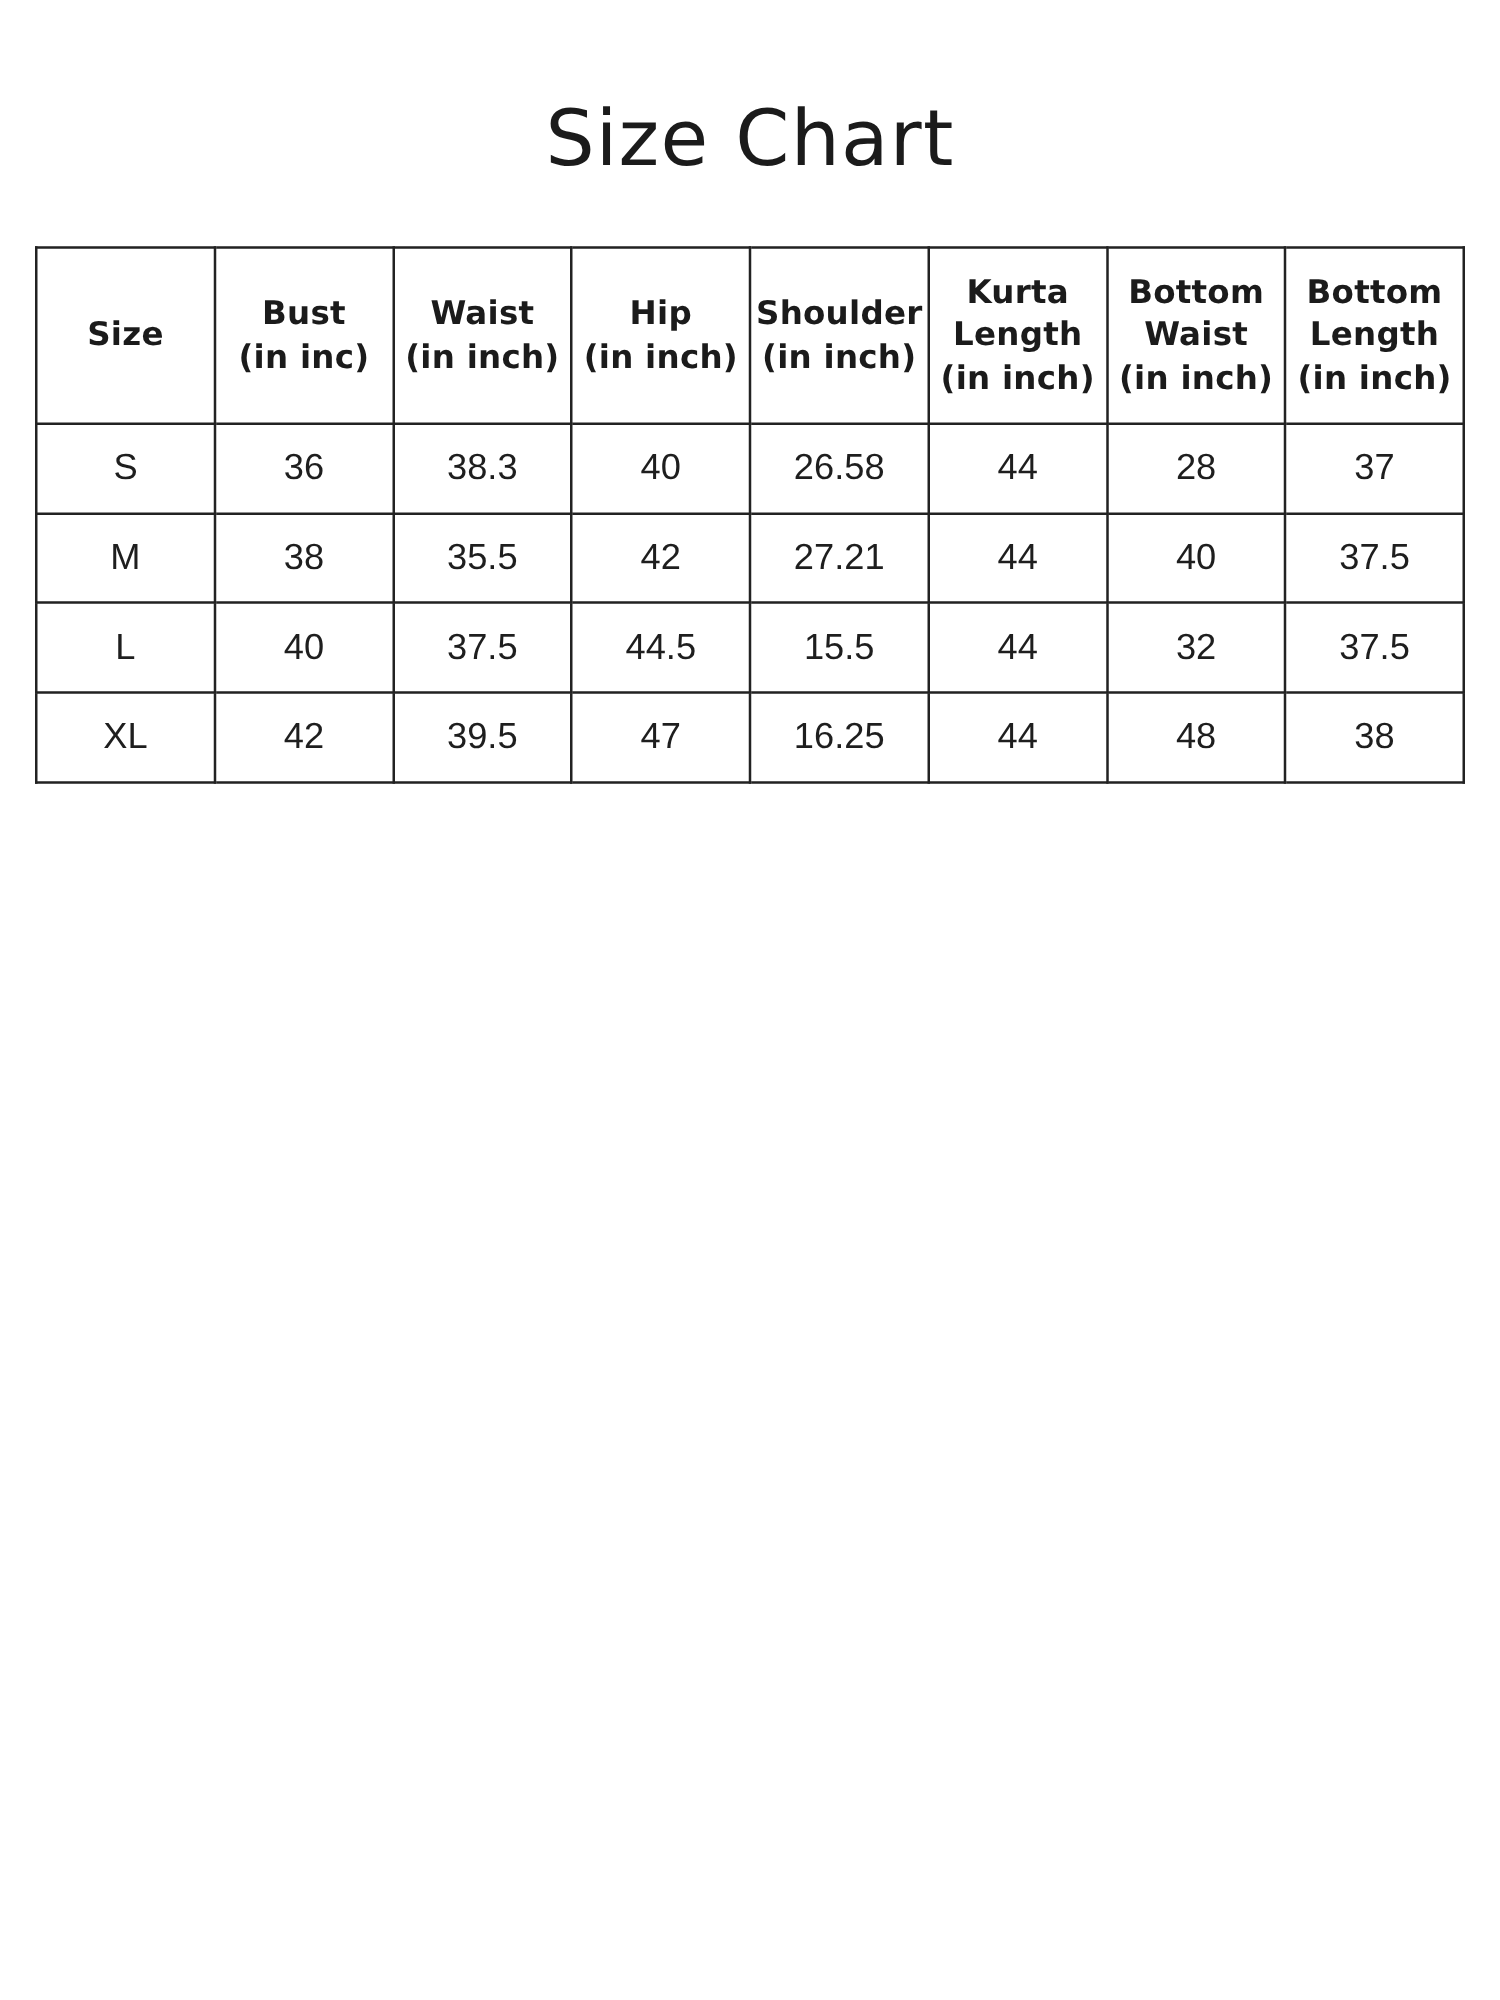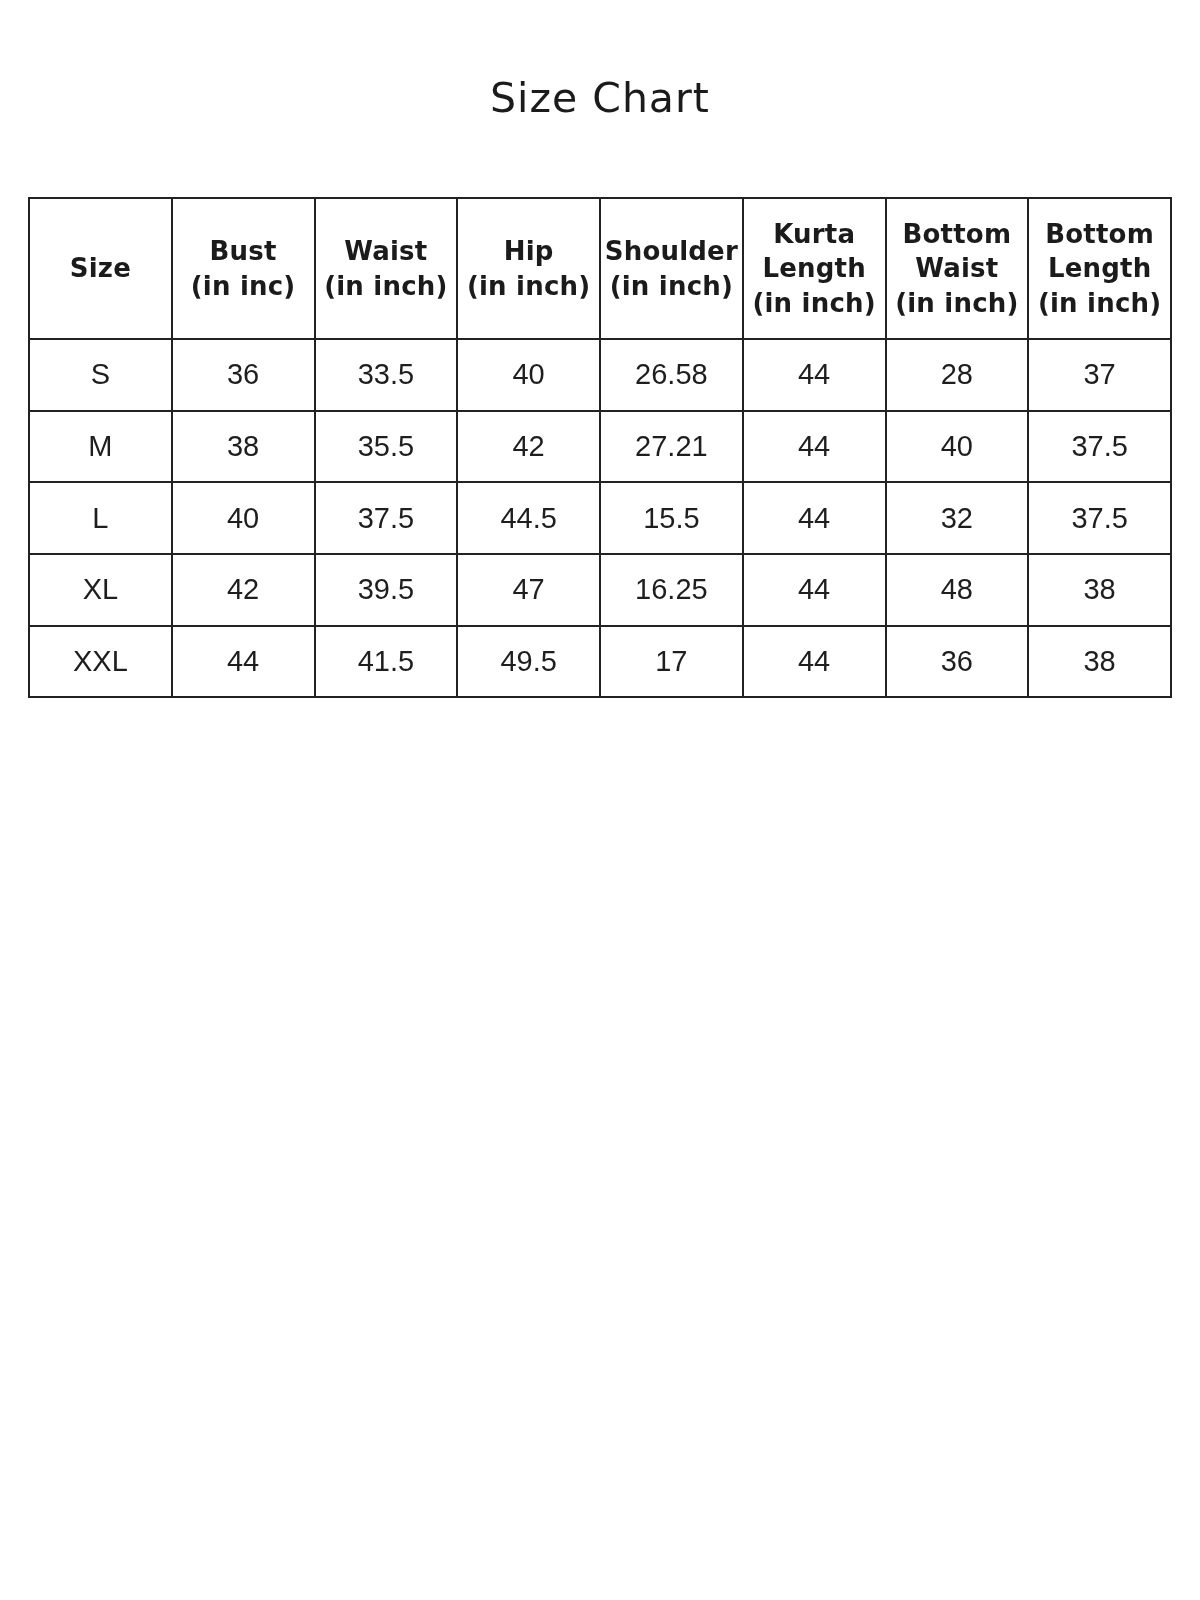--- a/index.html
+++ b/index.html
@@ -16,21 +16,21 @@
     font-family: "Liberation Sans", sans-serif;
     color: #161616;
   }
   .title {
     position: absolute;
     top: 74px;
     left: 0;
     width: 100%;
     text-align: center;
     font-family: "DejaVu Sans", "Liberation Sans", sans-serif;
-    font-size: 41px;
+    font-size: 62px;
     font-weight: 500;
     letter-spacing: 1px;
     color: #1b1b1b;
   }
   table.size-chart {
     position: absolute;
     top: 197px;
     left: 28px;
     width: 1144px;
     border-collapse: collapse;
@@ -95,21 +95,21 @@
 (in inch)</th>
         <th>Bottom
 Length
 (in inch)</th>
       </tr>
     </thead>
     <tbody>
       <tr>
         <td>S</td>
         <td>36</td>
-        <td>33.5</td>
+        <td>38.3</td>
         <td>40</td>
         <td>26.58</td>
         <td>44</td>
         <td>28</td>
         <td>37</td>
       </tr>
       <tr>
         <td>M</td>
         <td>38</td>
         <td>35.5</td>
@@ -132,26 +132,16 @@
       <tr>
         <td>XL</td>
         <td>42</td>
         <td>39.5</td>
         <td>47</td>
         <td>16.25</td>
         <td>44</td>
         <td>48</td>
         <td>38</td>
       </tr>
-      <tr>
-        <td>XXL</td>
-        <td>44</td>
-        <td>41.5</td>
-        <td>49.5</td>
-        <td>17</td>
-        <td>44</td>
-        <td>36</td>
-        <td>38</td>
-      </tr>
     </tbody>
   </table>
 
 </div>
 
 </body></html>

